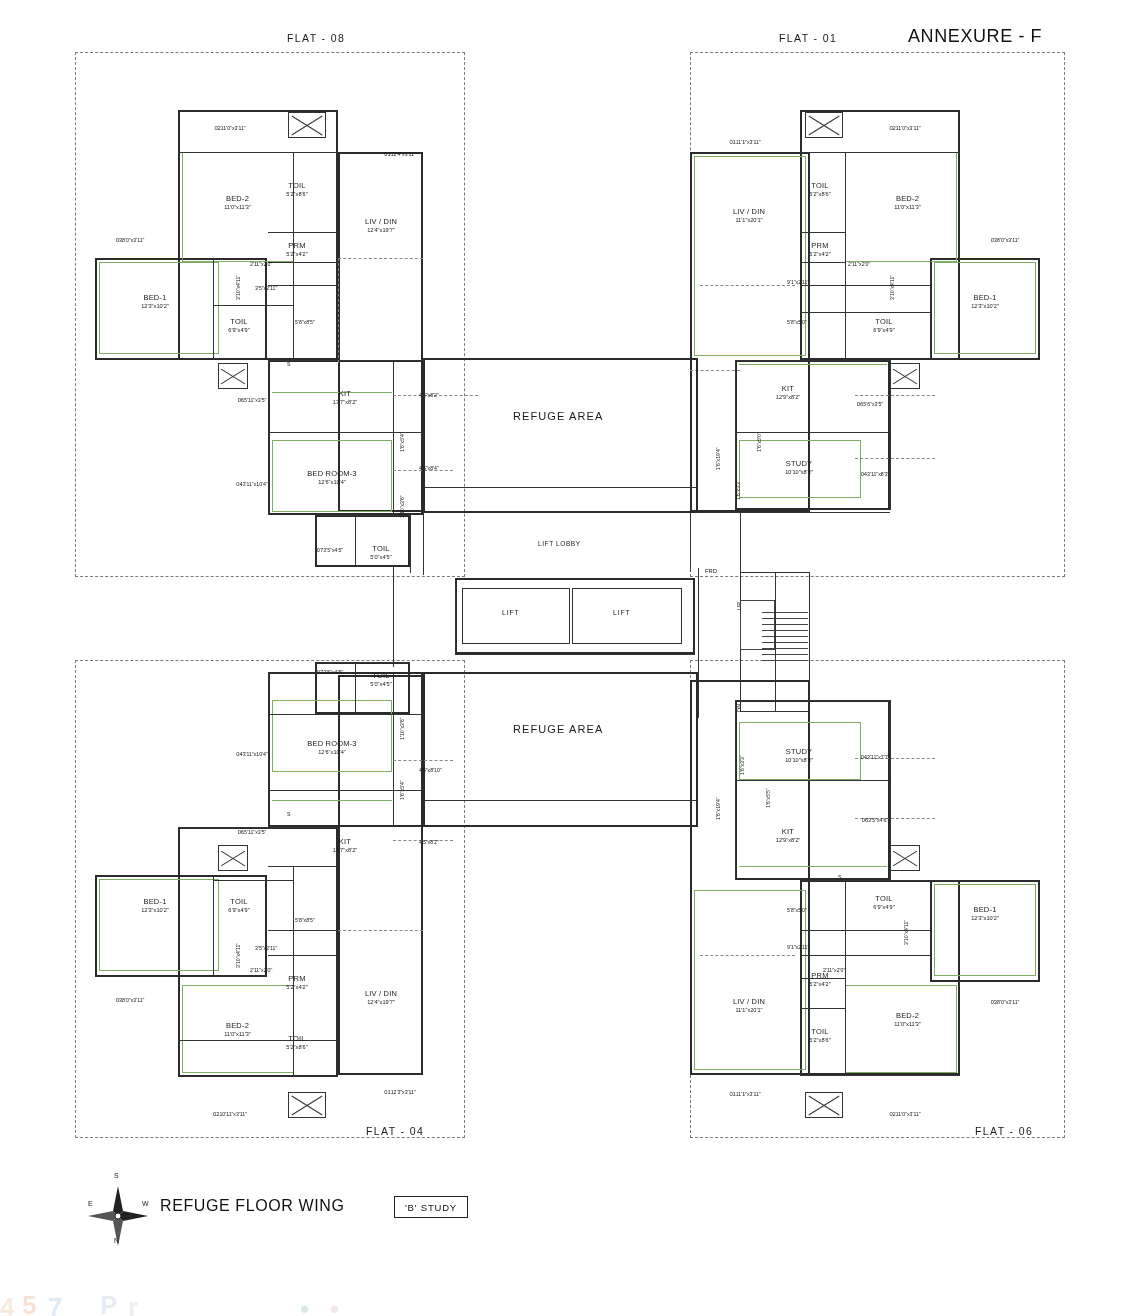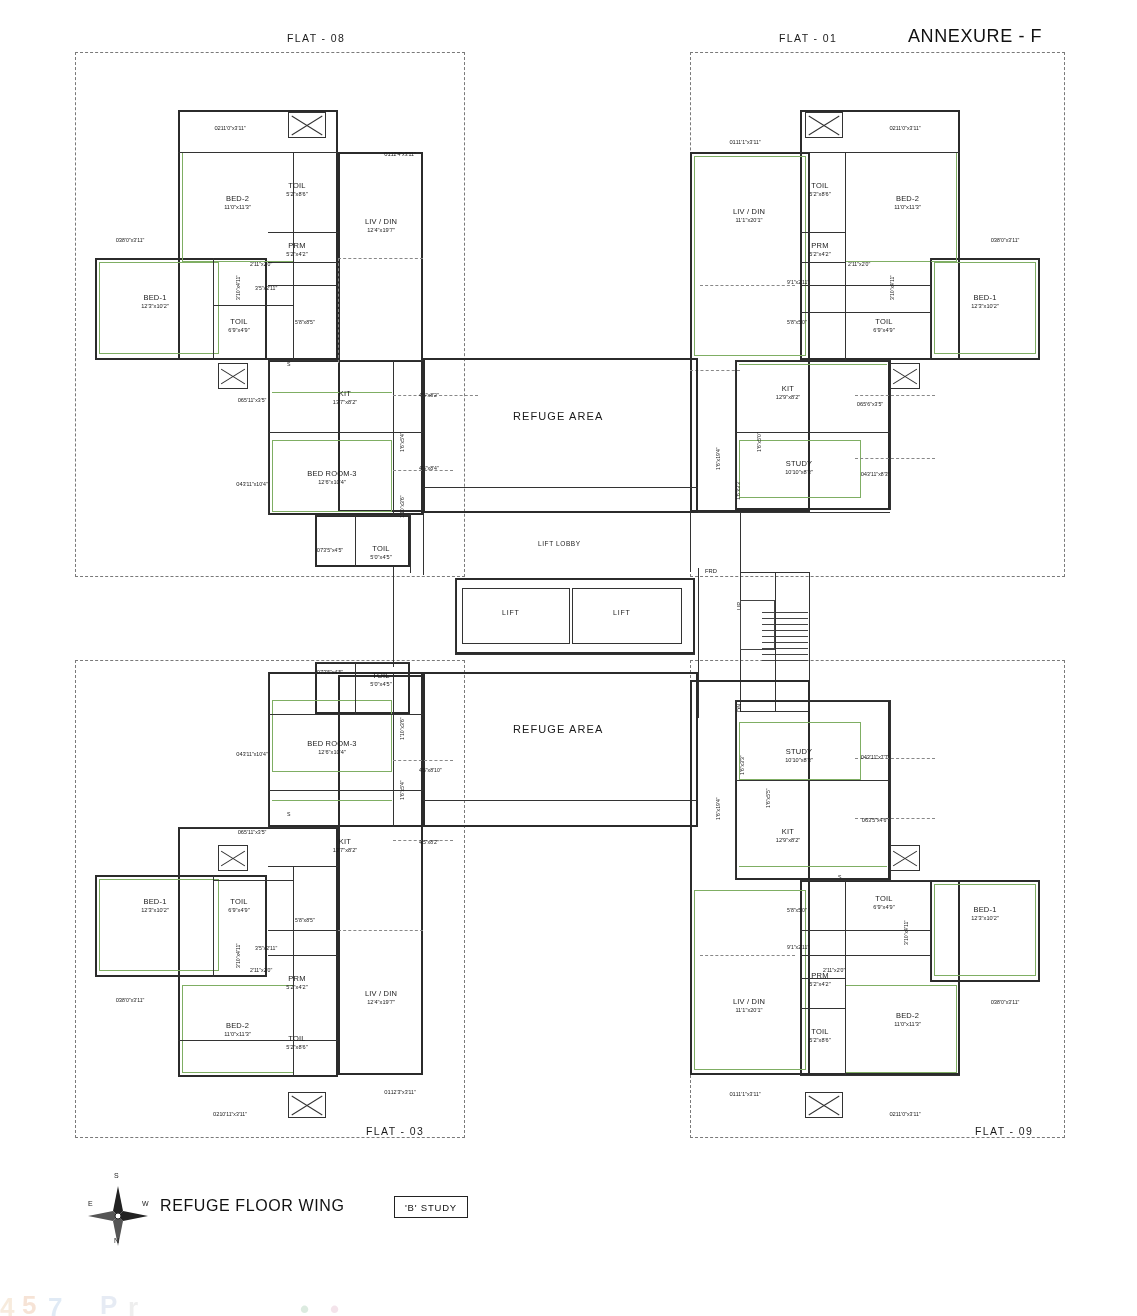--- a/index.html
+++ b/index.html
@@ -51,22 +51,22 @@
 </style>
 </head>
 <body>
 
 <div id="page">
 
   <div class="title" style="left:908px;top:26px;">ANNEXURE - F</div>
 
   <div class="flatlbl" style="left:287px;top:32px;">FLAT - 08</div>
   <div class="flatlbl" style="left:779px;top:32px;">FLAT - 01</div>
-  <div class="flatlbl" style="left:366px;top:1125px;">FLAT - 03</div>
-  <div class="flatlbl" style="left:975px;top:1125px;">FLAT - 09</div>
+  <div class="flatlbl" style="left:366px;top:1125px;">FLAT - 04</div>
+  <div class="flatlbl" style="left:975px;top:1125px;">FLAT - 06</div>
 
   <div class="box dash" style="left:75px;top:52px;width:390px;height:525px;"></div>
   <div class="box dash" style="left:690px;top:52px;width:375px;height:525px;"></div>
   <div class="box dash" style="left:75px;top:660px;width:390px;height:478px;"></div>
   <div class="box dash" style="left:690px;top:660px;width:375px;height:478px;"></div>
 
   <div class="box w-thick" style="left:178px;top:110px;width:160px;height:250px;"></div>
   <div class="box w-thick" style="left:95px;top:258px;width:172px;height:102px;"></div>
   <div class="box w-thick" style="left:268px;top:360px;width:155px;height:155px;"></div>
   <div class="box w-thick" style="left:338px;top:152px;width:85px;height:360px;"></div>

